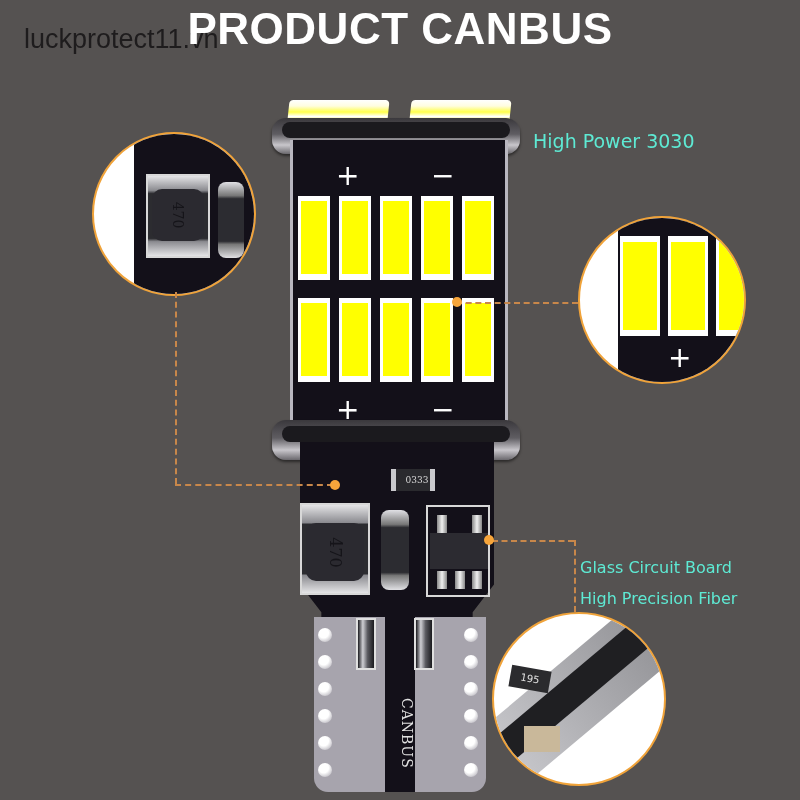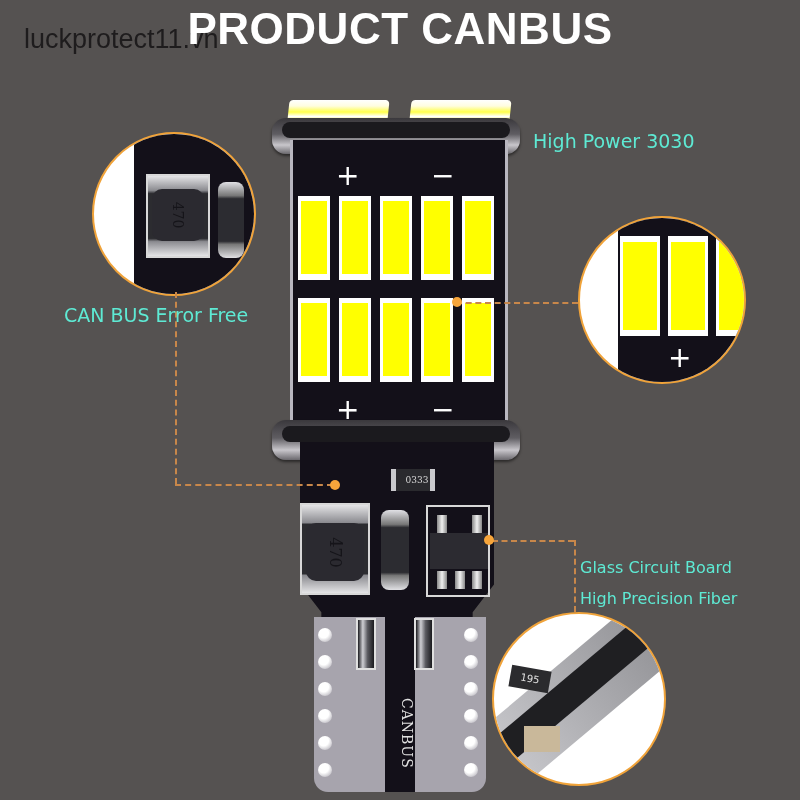--- a/index.html
+++ b/index.html
@@ -174,18 +174,17 @@
   <div class="abs" style="left:30px;top:112px;width:36px;height:26px;background:#c9b89a;"></div>
 </div>
 <div class="abs dash-h" style="left:492px;top:540px;width:82px;"></div>
 <div class="abs dash-v" style="left:574px;top:540px;height:72px;"></div>
 <div class="abs odot" style="left:484px;top:535px;"></div>
 
 <div class="abs label" style="left:533px;top:122px;">
   <div>High Power 3030</div>
 </div>
 <div class="abs label" style="left:64px;top:296px;">
-  <div>CAN BUS Error Free</div>
 </div>
 <div class="abs label sm" style="left:580px;top:552px;">
   <div>Glass Circuit Board</div>
   <div>High Precision Fiber</div>
 </div>
 
 </body></html>

